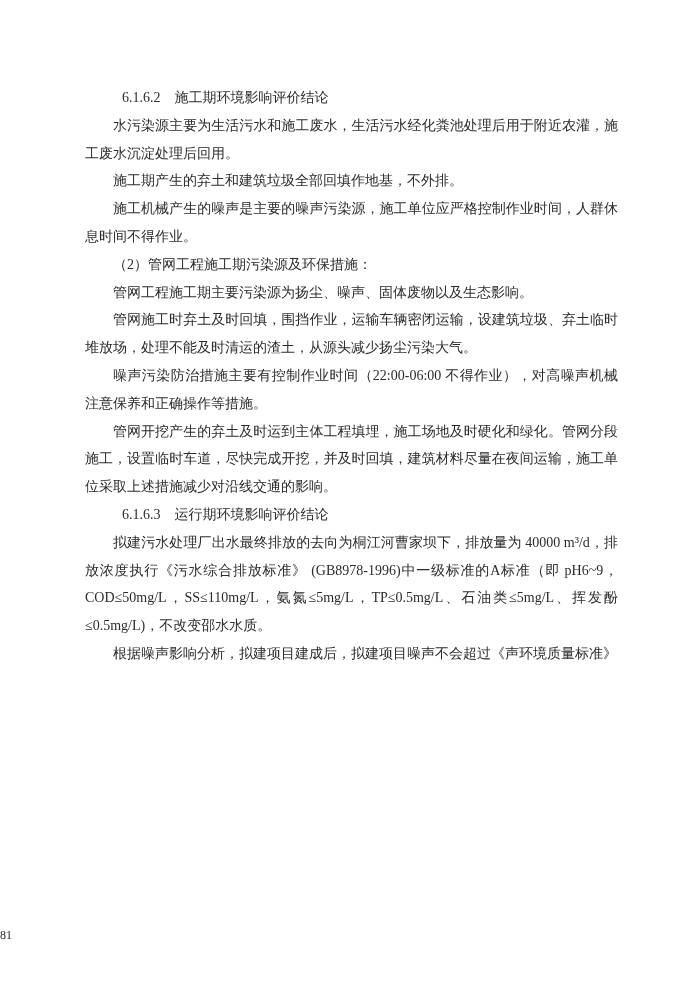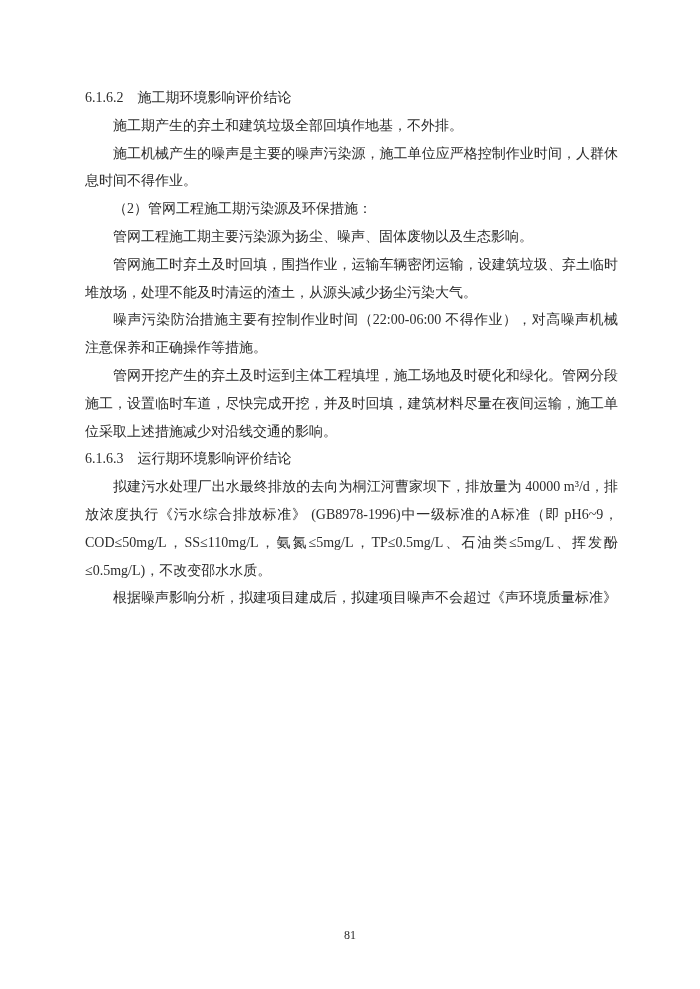--- a/index.html
+++ b/index.html
@@ -32,38 +32,39 @@
   }
   .block {
     margin: 0;
     padding: 0;
   }
   .para {
     text-indent: 2em;
   }
   .heading {
     text-indent: 0;
+    margin-left: 37px;
   }
   .footer {
     position: absolute;
     left: 0;
     top: 928px;
     width: 700px;
-    text-align: center;
     font-size: 12px;
     line-height: 14px;
     color: #2b2b2b;
   }
 </style>
 </head>
 <body>
 
 <div class="page">
   <div class="doc">
     <div class="block heading">6.1.6.2　施工期环境影响评价结论</div>
+    <div class="block para">水污染源主要为生活污水和施工废水，生活污水经化粪池处理后用于附近农灌，施工废水沉淀处理后回用。</div>
     <div class="block para">施工期产生的弃土和建筑垃圾全部回填作地基，不外排。</div>
     <div class="block para">施工机械产生的噪声是主要的噪声污染源，施工单位应严格控制作业时间，人群休息时间不得作业。</div>
     <div class="block para">（2）管网工程施工期污染源及环保措施：</div>
     <div class="block para">管网工程施工期主要污染源为扬尘、噪声、固体废物以及生态影响。</div>
     <div class="block para">管网施工时弃土及时回填，围挡作业，运输车辆密闭运输，设建筑垃圾、弃土临时堆放场，处理不能及时清运的渣土，从源头减少扬尘污染大气。</div>
     <div class="block para">噪声污染防治措施主要有控制作业时间（22:00-06:00 不得作业），对高噪声机械注意保养和正确操作等措施。</div>
     <div class="block para">管网开挖产生的弃土及时运到主体工程填埋，施工场地及时硬化和绿化。管网分段施工，设置临时车道，尽快完成开挖，并及时回填，建筑材料尽量在夜间运输，施工单位采取上述措施减少对沿线交通的影响。</div>
     <div class="block heading">6.1.6.3　运行期环境影响评价结论</div>
     <div class="block para">拟建污水处理厂出水最终排放的去向为桐江河曹家坝下，排放量为 40000 m³/d，排放浓度执行《污水综合排放标准》 (GB8978-1996)中一级标准的A标准（即 pH6~9，COD≤50mg/L，SS≤110mg/L，氨氮≤5mg/L，TP≤0.5mg/L、石油类≤5mg/L、挥发酚≤0.5mg/L)，不改变邵水水质。</div>
     <div class="block para">根据噪声影响分析，拟建项目建成后，拟建项目噪声不会超过《声环境质量标准》</div>

